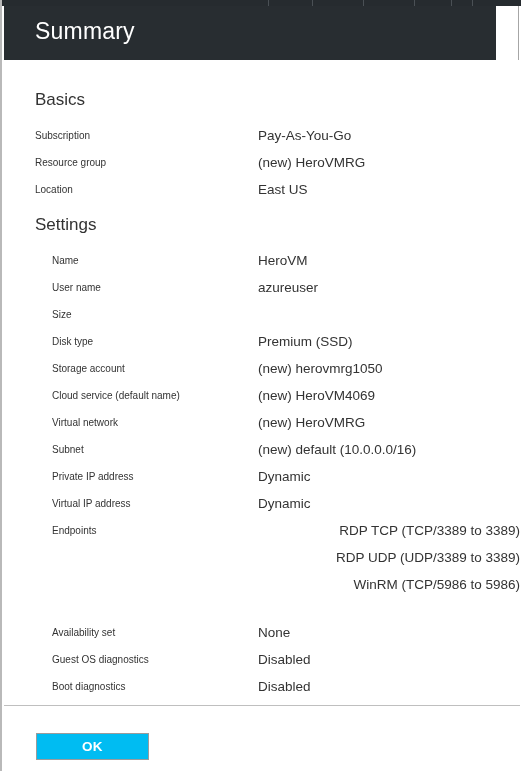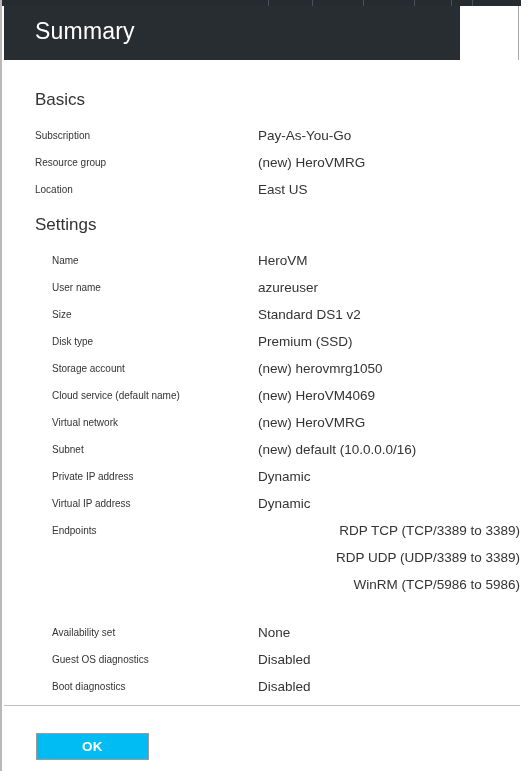--- a/index.html
+++ b/index.html
@@ -46,21 +46,21 @@
     width: 1px;
     height: 6px;
     background: #4a5055;
   }
 
   
   #header {
     position: absolute;
     left: 2px;
     top: 6px;
-    width: 456px;
+    width: 492px;
     height: 54px;
     background: #282d31;
     box-sizing: border-box;
   }
   #header-title {
     position: absolute;
     left: 31px;
     top: 12px;
     font-size: 23px;
     font-weight: 400;
@@ -223,21 +223,20 @@
           <div class="row">
             <div class="row-label">Name</div>
             <div class="row-value">HeroVM</div>
           </div>
           <div class="row">
             <div class="row-label">User name</div>
             <div class="row-value">azureuser</div>
           </div>
           <div class="row">
             <div class="row-label">Size</div>
-            <div class="row-value">Standard DS1 v2</div>
           </div>
           <div class="row">
             <div class="row-label">Disk type</div>
             <div class="row-value">Premium (SSD)</div>
           </div>
           <div class="row">
             <div class="row-label">Storage account</div>
             <div class="row-value">(new) herovmrg1050</div>
           </div>
           <div class="row">

